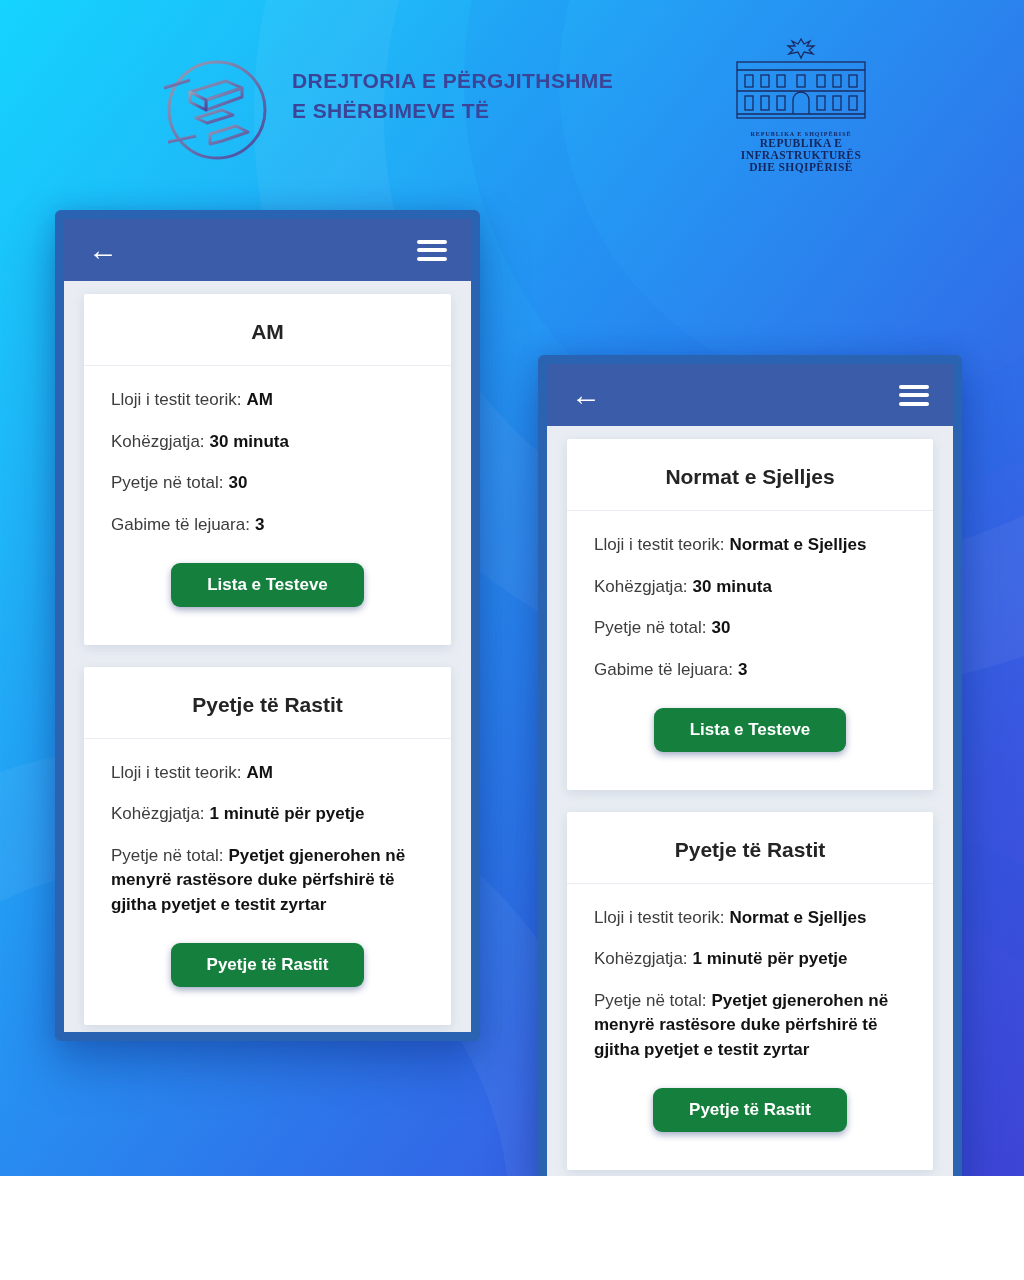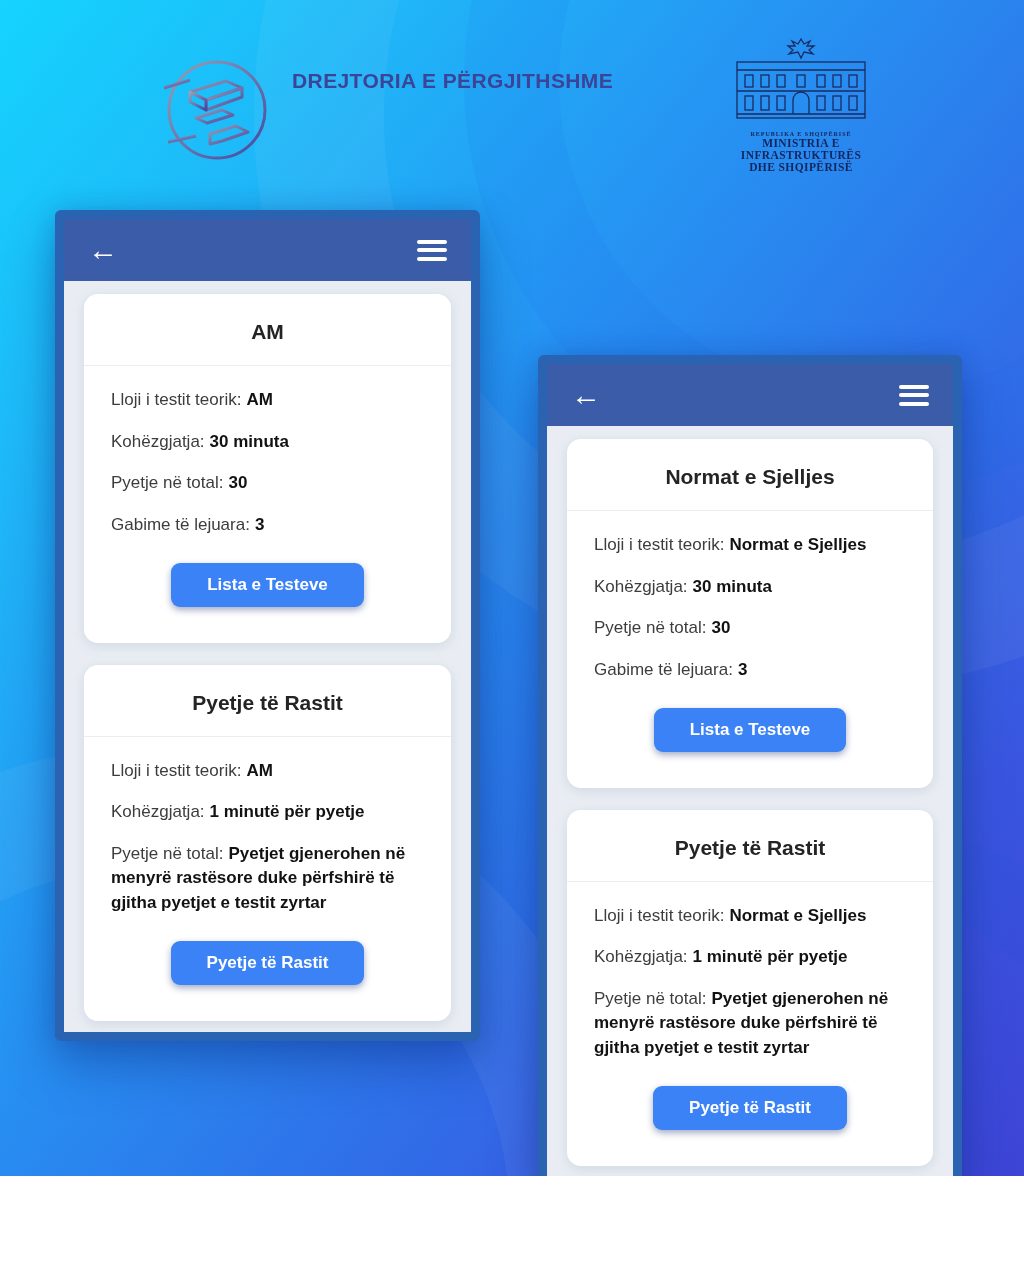--- a/index.html
+++ b/index.html
@@ -36,28 +36,28 @@
   .phone-right { left:538px; top:355px; width:424px; height:830px; }
 
   .appbar { height:62px; background:#3a5ca9; display:flex; align-items:center;
     justify-content:space-between; padding:0 24px; }
   .back-btn { color:#ffffff; font-size:30px; line-height:1; font-weight:700; cursor:pointer; }
   .menu-btn { cursor:pointer; }
   .menu-btn span { display:block; width:30px; height:4px; background:#ffffff; border-radius:2px; margin:4.5px 0; }
 
   .screen { padding:13px 20px 0; }
 
-  .card { background:#ffffff; border-radius:14px; margin-bottom:22px;
+  .card { background:#ffffff; border-radius:2px; margin-bottom:22px;
     box-shadow:0 3px 12px rgba(90,110,150,0.16); }
   .card-title { text-align:center; font-weight:700; font-size:21px; color:#242424; padding:26px 12px 21px; }
   .card-divider { height:1px; background:#ececf2; }
-  .card-body { padding:22px 27px 4px; }
+  .card-body { padding:22px 27px 22px; }
   .row { font-size:17px; color:#3d3d3d; margin-bottom:17px; line-height:1.45; }
   .row .value { font-weight:700; color:#121212; margin-left:5px; }
-  .card-button { display:block; margin:25px auto 32px; background:#3b82f6; color:#ffffff;
+  .card-button { display:block; margin:25px auto 16px; background:#15803d; color:#ffffff;
     font-family:inherit; font-weight:700; font-size:17px; border:none; border-radius:9px;
     padding:12px 36px; box-shadow:0 3px 7px rgba(25,45,110,0.40); cursor:pointer; }
 </style>
 </head>
 <body>
 
 <div class="stage">
   <div class="swirl swirl-1"></div>
   <div class="swirl swirl-2"></div>
   <div class="swirl swirl-3"></div>
@@ -77,20 +77,21 @@
       <path d="M46,48 L46,58 L30,50 L30,40 Z"></path>
       <path d="M36,66 L62,58 L73,63 L47,71 Z"></path>
       <path d="M50,82 L76,74 L88,80 L62,89 L50,92 Z"></path>
       <path d="M4,36 L30,28"></path>
       <path d="M8,90 L36,84"></path>
     </g>
   </svg>
 
   <div class="brand-name">
     <div>DREJTORIA E PËRGJITHSHME</div>
+    <div>E SHËRBIMEVE TË</div>
   </div>
 
   <div class="ministry">
     <svg width="140" height="92" viewBox="0 0 140 92">
       <g fill="none" stroke="#1b2a60" stroke-width="1.3">
 
         <path d="M70,3 l-3,5 l-6,-3 l3,5 l-7,0 l5,4 l-4,4 l9,-2 l3,6 l3,-6 l9,2 l-4,-4 l5,-4 l-7,0 l3,-5 l-6,3 Z"></path>
 
         <rect x="6" y="26" width="128" height="56"></rect>
         <line x1="6" y1="34" x2="134" y2="34"></line>
@@ -108,21 +109,21 @@
         <rect x="14" y="60" width="8" height="14"></rect>
           <rect x="30" y="60" width="8" height="14"></rect>
         <rect x="46" y="60" width="8" height="14"></rect>
           <rect x="86" y="60" width="8" height="14"></rect>
         <rect x="102" y="60" width="8" height="14"></rect>
           <rect x="118" y="60" width="8" height="14"></rect>
         <path d="M62,78 v-14 a8,8 0 0 1 16,0 v14"></path>
       </g>
     </svg>
     <div class="rep-line">REPUBLIKA E SHQIPËRISË</div>
-    <div class="min-line">MINISTRIA E INFRASTRUKTURËS</div>
+    <div class="min-line">REPUBLIKA E INFRASTRUKTURËS</div>
     <div class="min-line">DHE SHQIPËRISË</div>
   </div>
 
   <div class="phone phone-left">
     <div class="appbar">
       <span class="back-btn">←</span>
       <span class="menu-btn">
           <span></span>
           <span></span>
           <span></span>

